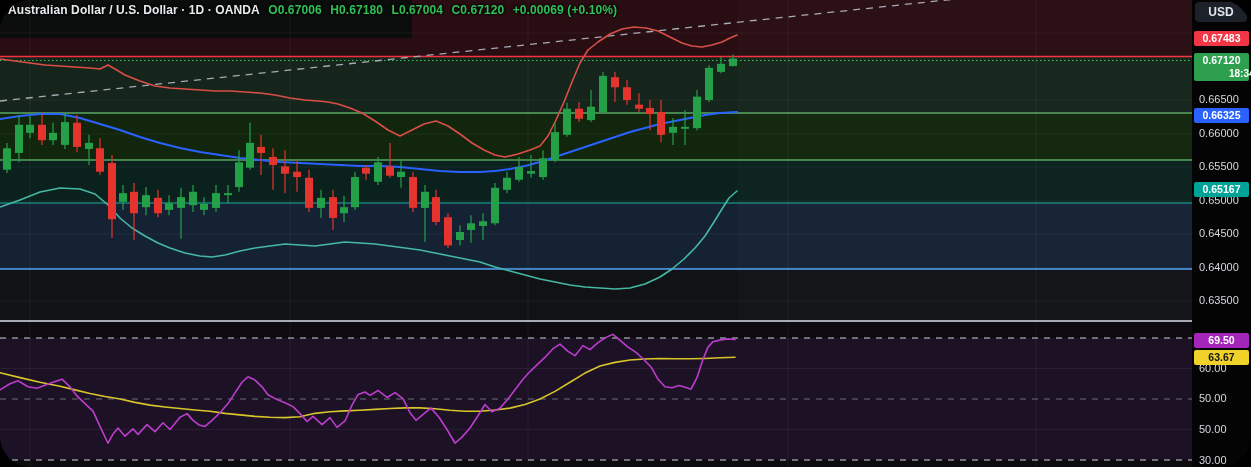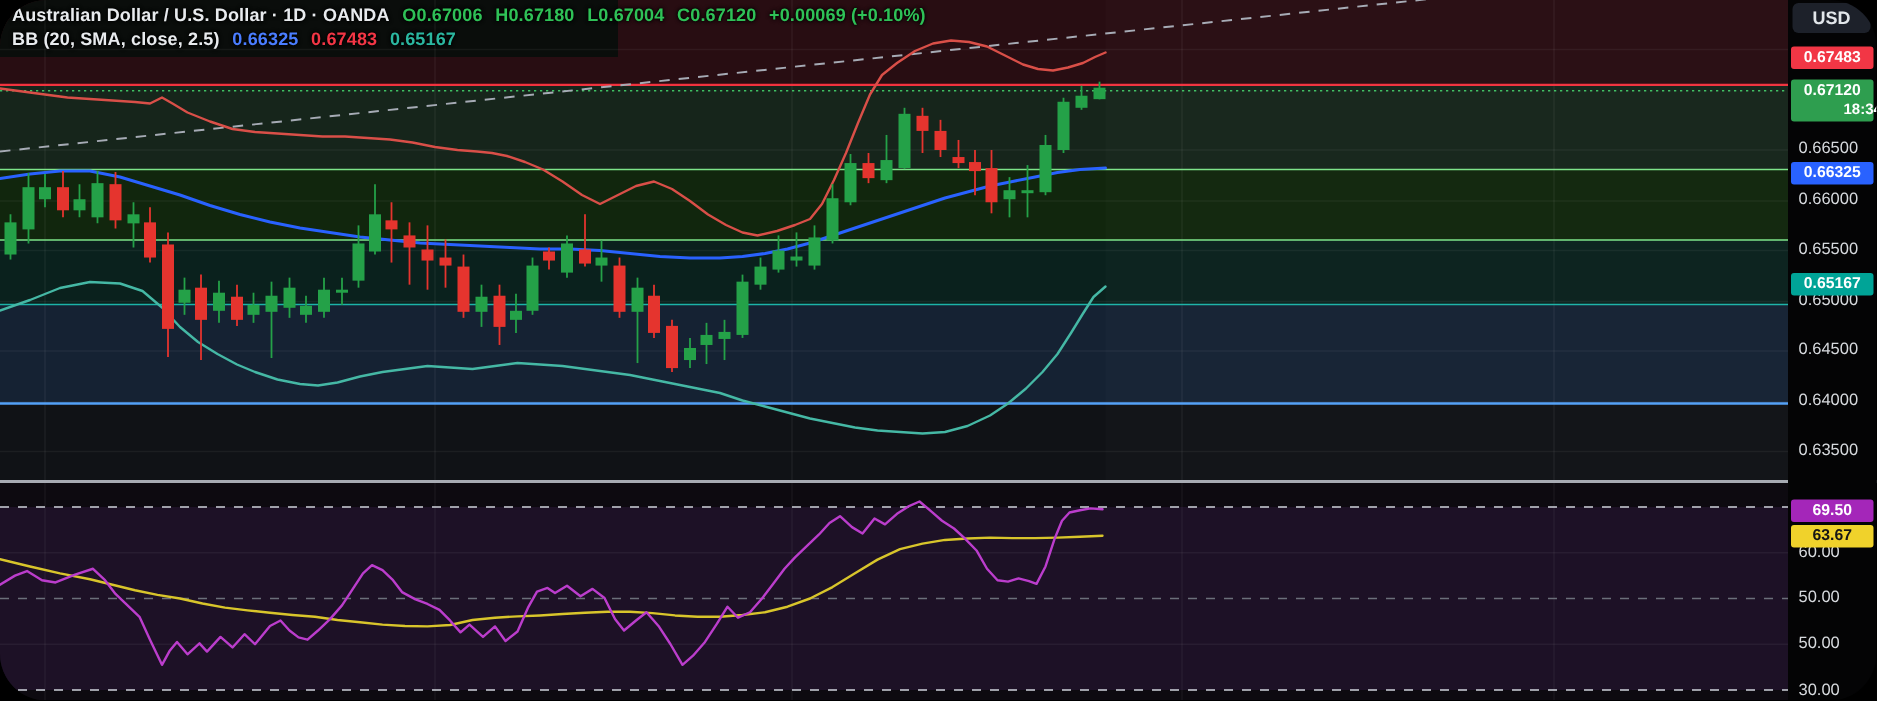--- a/index.html
+++ b/index.html
@@ -346,26 +346,20 @@
 
   <div id="legend-1" class="legend">
     <span class="t-white">Australian Dollar / U.S. Dollar · 1D · OANDA</span>
     <span class="t-green">O0.67006</span>
     <span class="t-green">H0.67180</span>
     <span class="t-green">L0.67004</span>
     <span class="t-green">C0.67120</span>
     <span class="t-green">+0.00069 (+0.10%)</span>
   </div>
 
-  <div id="legend-2" class="legend">
-    <span class="t-white">BB (20, SMA, close, 2.5)</span>
-    <span class="t-blue">0.66325</span>
-    <span class="t-red">0.67483</span>
-    <span class="t-teal">0.65167</span>
-  </div>
 
 
   <div id="axis">
     <div id="usd-btn">USD</div>
   <div class="tick" style="top: 93px;">0.66500</div>
       <div class="tick" style="top: 127px;">0.66000</div>
       <div class="tick" style="top: 160px;">0.65500</div>
       <div class="tick" style="top: 194px;">0.65000</div>
       <div class="tick" style="top: 227px;">0.64500</div>
       <div class="tick" style="top: 261px;">0.64000</div>

